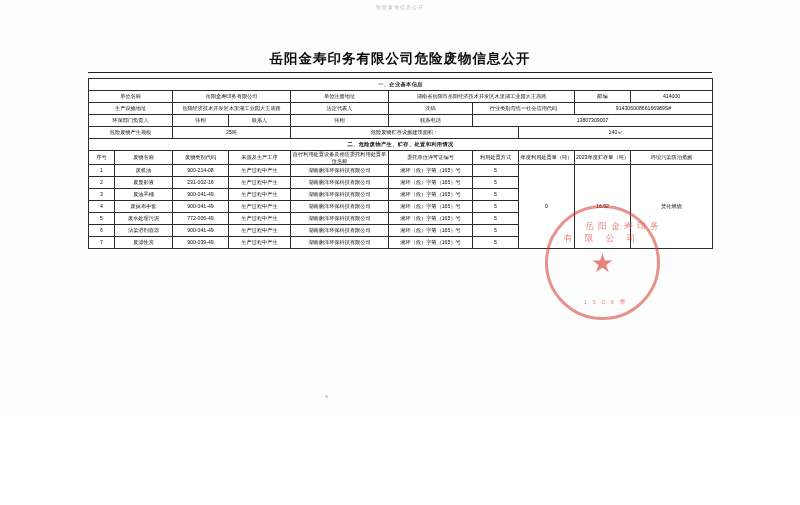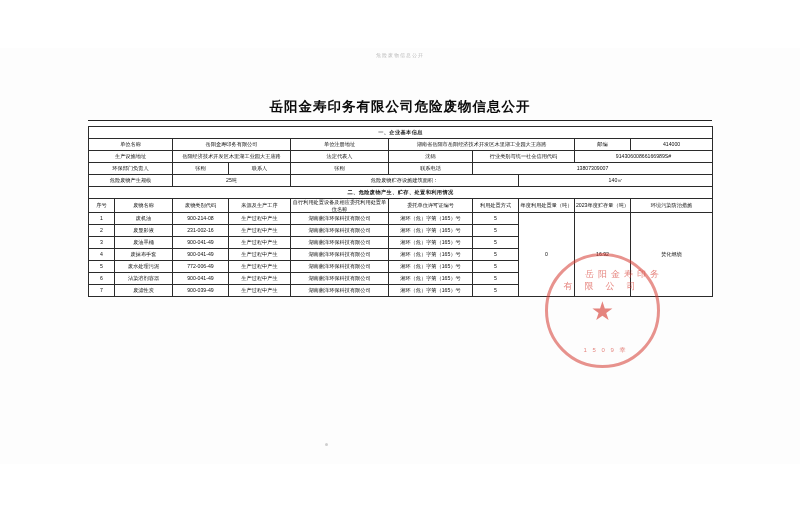--- a/index.html
+++ b/index.html
@@ -14,21 +14,20 @@
     color: #111;
     position: relative;
     overflow: hidden;
   }
   .page {
     position: absolute;
     left: 0; top: 0;
     width: 800px;
     height: 416px;
     background: #fdfdfd;
-    margin-top: 48px;
   }
   .topmark {
     position: absolute;
     left: 340px;
     top: 4px;
     width: 120px;
     text-align: center;
     font-size: 5px;
     color: #b9b9b9;
     letter-spacing: 1px;

